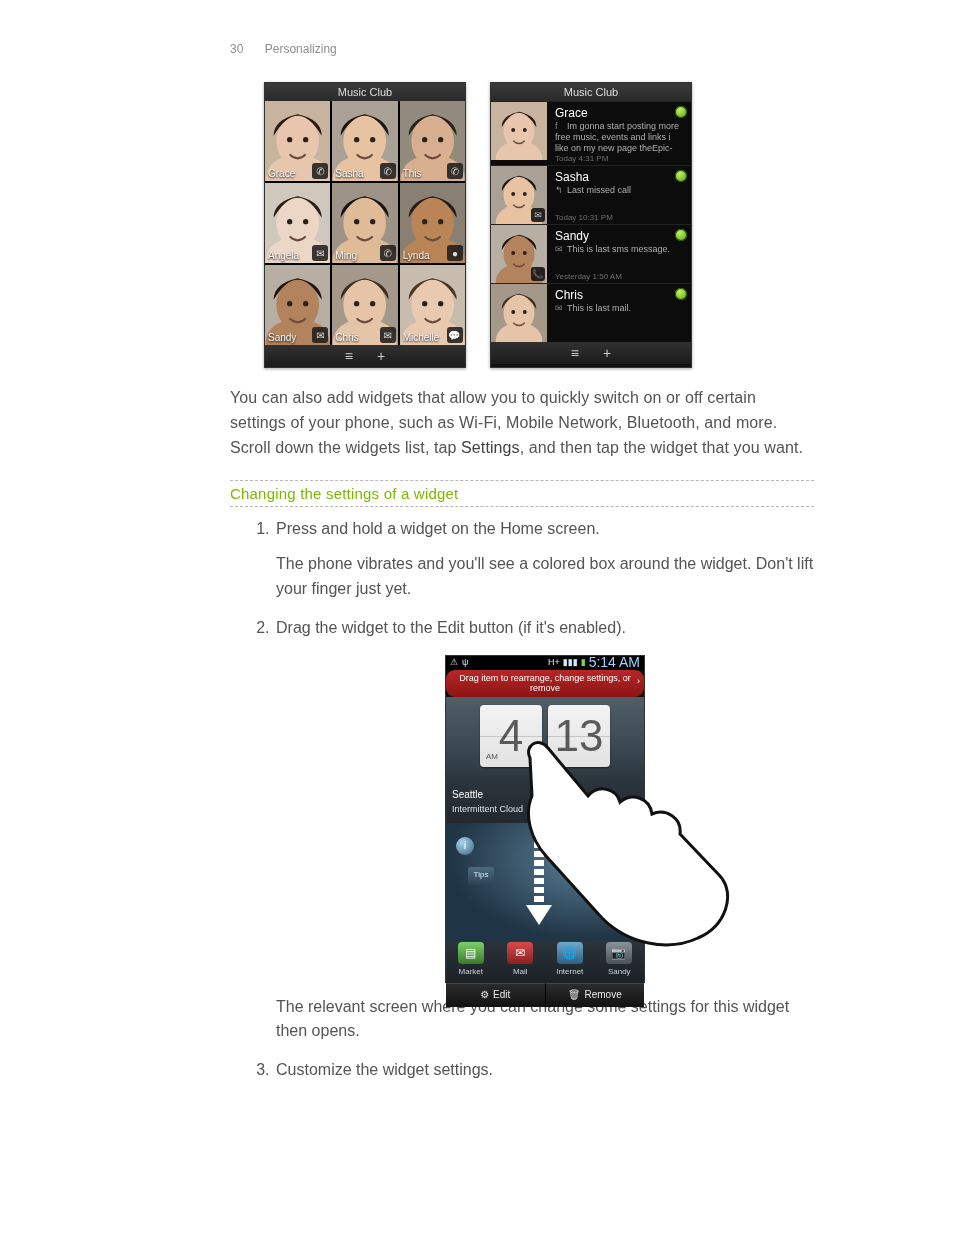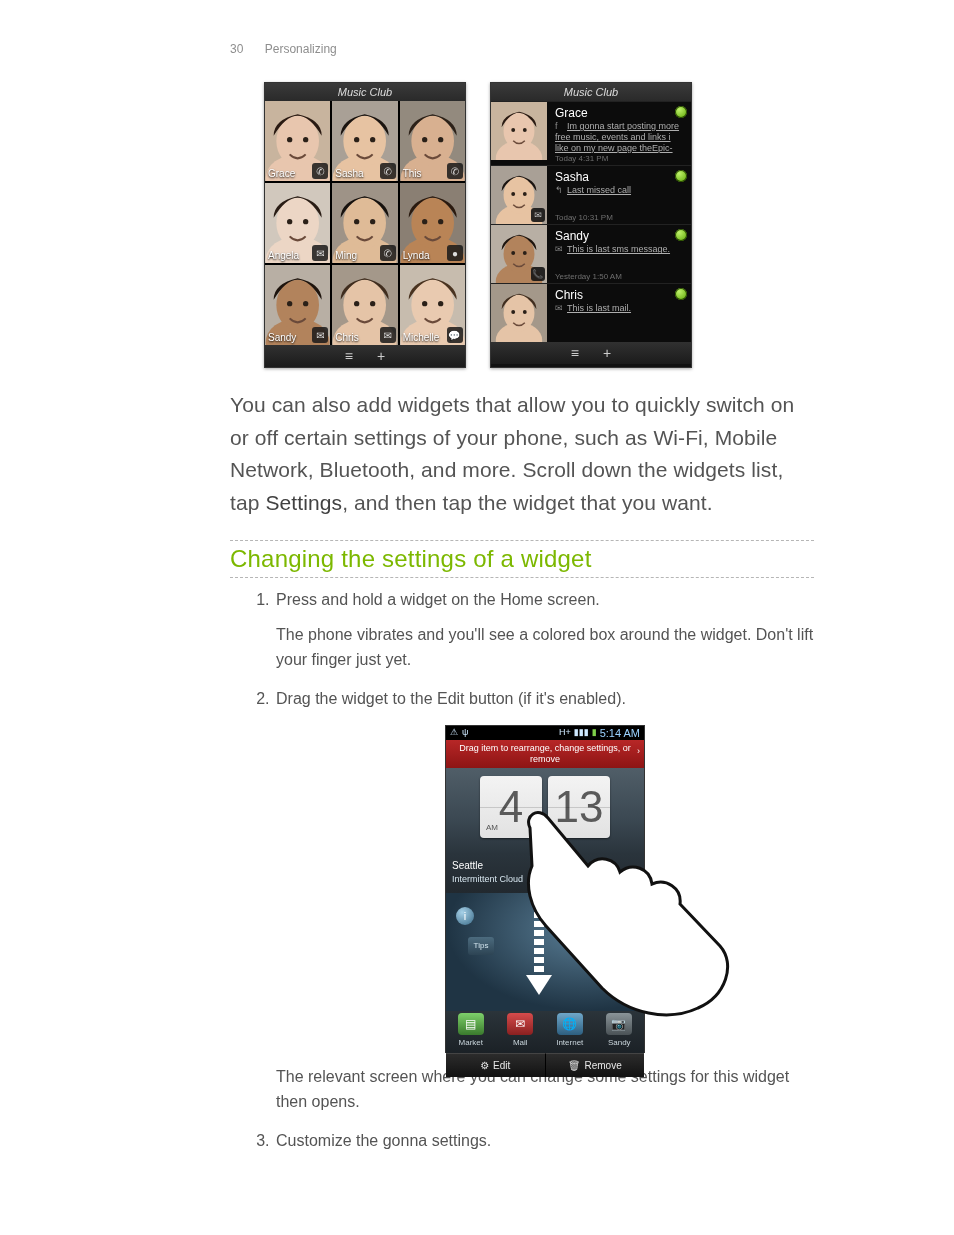--- a/index.html
+++ b/index.html
@@ -38,21 +38,20 @@
     box-shadow: 0 1px 3px rgba(0,0,0,.35);
     color: #eee;
     font-size: 10px;
   }
   .phone .title-bar {
     background: linear-gradient(#3a3a3a,#2a2a2a);
     text-align: center;
     font-size: 11px;
     padding: 3px 0;
     color: #ddd;
-    font-style: italic;
   }
   .phone .bottom-bar {
     height: 22px;
     display: flex;
     align-items: center;
     justify-content: center;
     gap: 24px;
     background: linear-gradient(#313131,#1b1b1b);
     color: #ccc;
     font-size: 14px;
@@ -138,51 +137,51 @@
   }
   .rowB .body {
     flex:1;
     padding:4px 6px 2px 8px;
     display:flex;
     flex-direction:column;
     gap:1px;
     position:relative;
   }
   .rowB .nm { color:#fff; font-size:12px; }
-  .rowB .msg { color:#aeaeae; font-size:9px; line-height:1.2;text-decoration:underline; }
+  .rowB .msg { color:#aeaeae; font-size:9px; line-height:1.2; }
   .rowB .time { color:#6f6f6f; font-size:8px; margin-top:auto; }
   .rowB .dot {
     position:absolute;
     top:4px;
     right:4px;
     width:12px;
     height:12px;
     border-radius:50%;
     background:radial-gradient(circle at 35% 30%, #bff26a, #58a200);
     box-shadow:0 0 0 1px #284a00 inset;
   }
   .rowB .pre-ico { display:inline-block; width:10px; margin-right:2px; color:#888; }
 
   
   .body-text {
-    font-size: 21px;
+    font-size: 16px;
     line-height: 1.55;
     letter-spacing:.1px;
     color:#545454;
   }
   .body-text .bold { color:#414141; }
 
   
   .sec-wrap { margin-top: 20px; }
   .dash {
     border-top: 1px dashed #b6b6b6;
     height:0;
   }
   .sec-head {
-    font-size: 24px;
+    font-size: 15px;
     color: #7cb800;
     padding: 4px 0;
     letter-spacing:.2px;
     font-weight:400;
   }
 
   
   ol.steps {
     margin: 10px 0 0 0;
     padding: 0 0 0 44px;
@@ -215,29 +214,30 @@
     background:#000;
     color:#cfe9ff;
     font-size:9px;
     display:flex;
     align-items:center;
     justify-content:space-between;
     padding:0 4px;
   }
   .phoneC .status .lft { display:flex; gap:4px; }
   .phoneC .status .rgt { display:flex; gap:3px; align-items:center; }
-  .phoneC .status .clk { color:#9bd2ff; font-size:11px; }
+  .phoneC .status .clk { color:#9bd2ff; font-size:14px; }
   .phoneC .redbar {
     background: linear-gradient(#b72727,#8d1414);
     color:#fff;
     font-size:9px;
     text-align:center;
     padding:3px 12px;
     line-height:1.2;
     position:relative;
+    border-radius:9px;
   }
   .phoneC .redbar .arrow {
     position:absolute;
     right:4px;
     top:6px;
     font-size:9px;
     color:#fff;
   }
   .phoneC .clock {
     height:86px;
@@ -736,16 +736,16 @@
                      C 158 226, 118 218, 92 192
                      L 36 130
                      C 20 112, 14 88, 22 70
                      Z" fill="#ffffff" stroke="#111" stroke-width="3"></path>
           </svg>
         </div>
       </div>
 
       <div class="sub">The relevant screen where you can change some settings for this widget then opens.</div>
     </li>
-    <li>Customize the gonna settings.</li>
+    <li>Customize the widget settings.</li>
   </ol>
 
 </div>
 
 </body></html>

